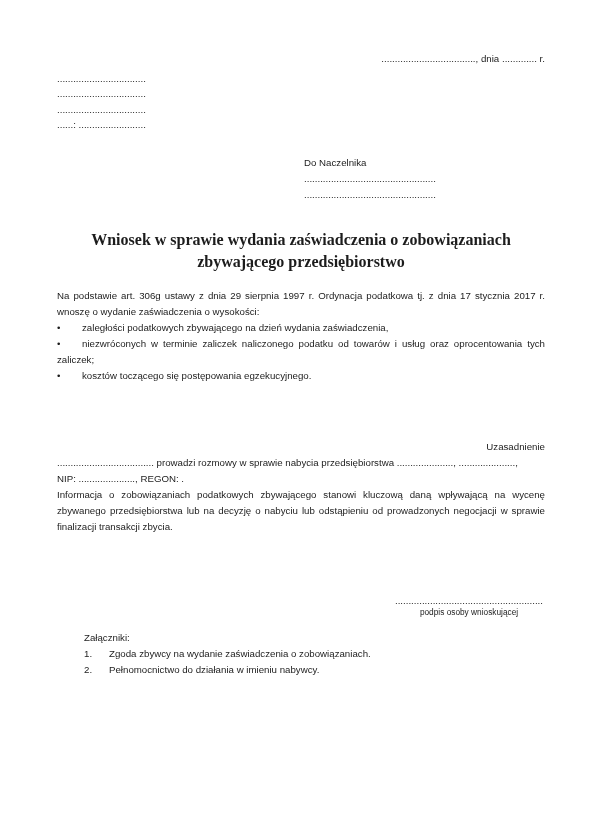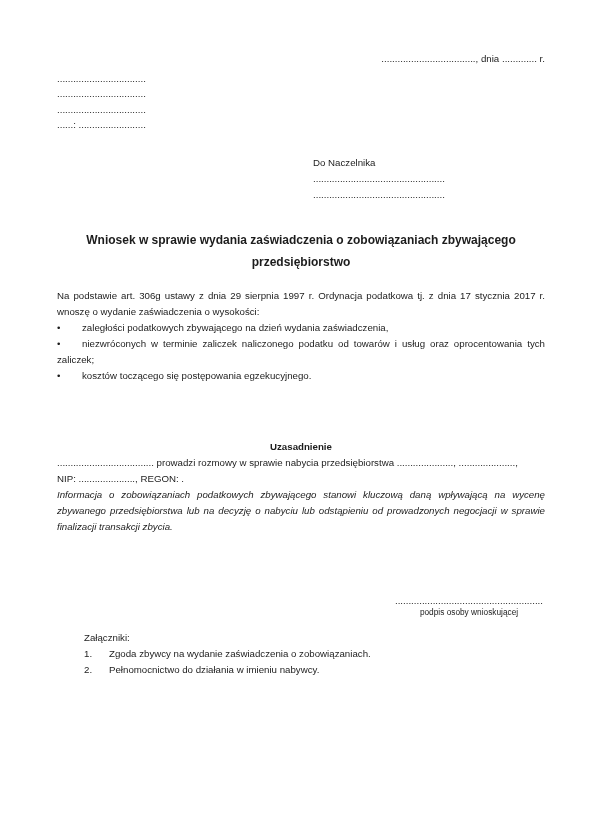--- a/index.html
+++ b/index.html
@@ -19,63 +19,63 @@
     right: 55px;
     white-space: nowrap;
   }
   .sender-block {
     left: 57px;
     top: 71px;
     line-height: 15.4px;
     white-space: nowrap;
   }
   .recipient-block {
-    left: 313px;
+    left: 304px;
     top: 155px;
     line-height: 16px;
     white-space: nowrap;
   }
   .doc-title {
     left: 57px;
     top: 229px;
     width: 488px;
     text-align: center;
     font-weight: bold;
-    font-size: 12px;
+    font-size: 16px;
     line-height: 22px;
+    font-family: Liberation Serif, serif;
   }
   .main-block {
     left: 57px;
     top: 288px;
     width: 488px;
     line-height: 16px;
   }
   .jl { text-align: justify; text-align-last: justify; }
   .li { text-align: justify; }
   .mark { display: inline-block; width: 25px; }
   .uzas-heading {
     left: 57px;
     top: 439px;
     width: 488px;
-    text-align: center;
-    font-weight: bold;
+    text-align: right;
+    font-weight: normal;
     line-height: 16px;
   }
   .uzas-block {
     left: 57px;
     top: 455px;
     width: 488px;
     line-height: 16px;
   }
   .info-block {
     left: 57px;
     top: 487px;
     width: 488px;
     line-height: 16px;
-    font-style: italic;
   }
   .signature-block {
     left: 393px;
     top: 595px;
     width: 152px;
     text-align: center;
   }
   .sig-line {
     line-height: 12px;
     white-space: nowrap;

